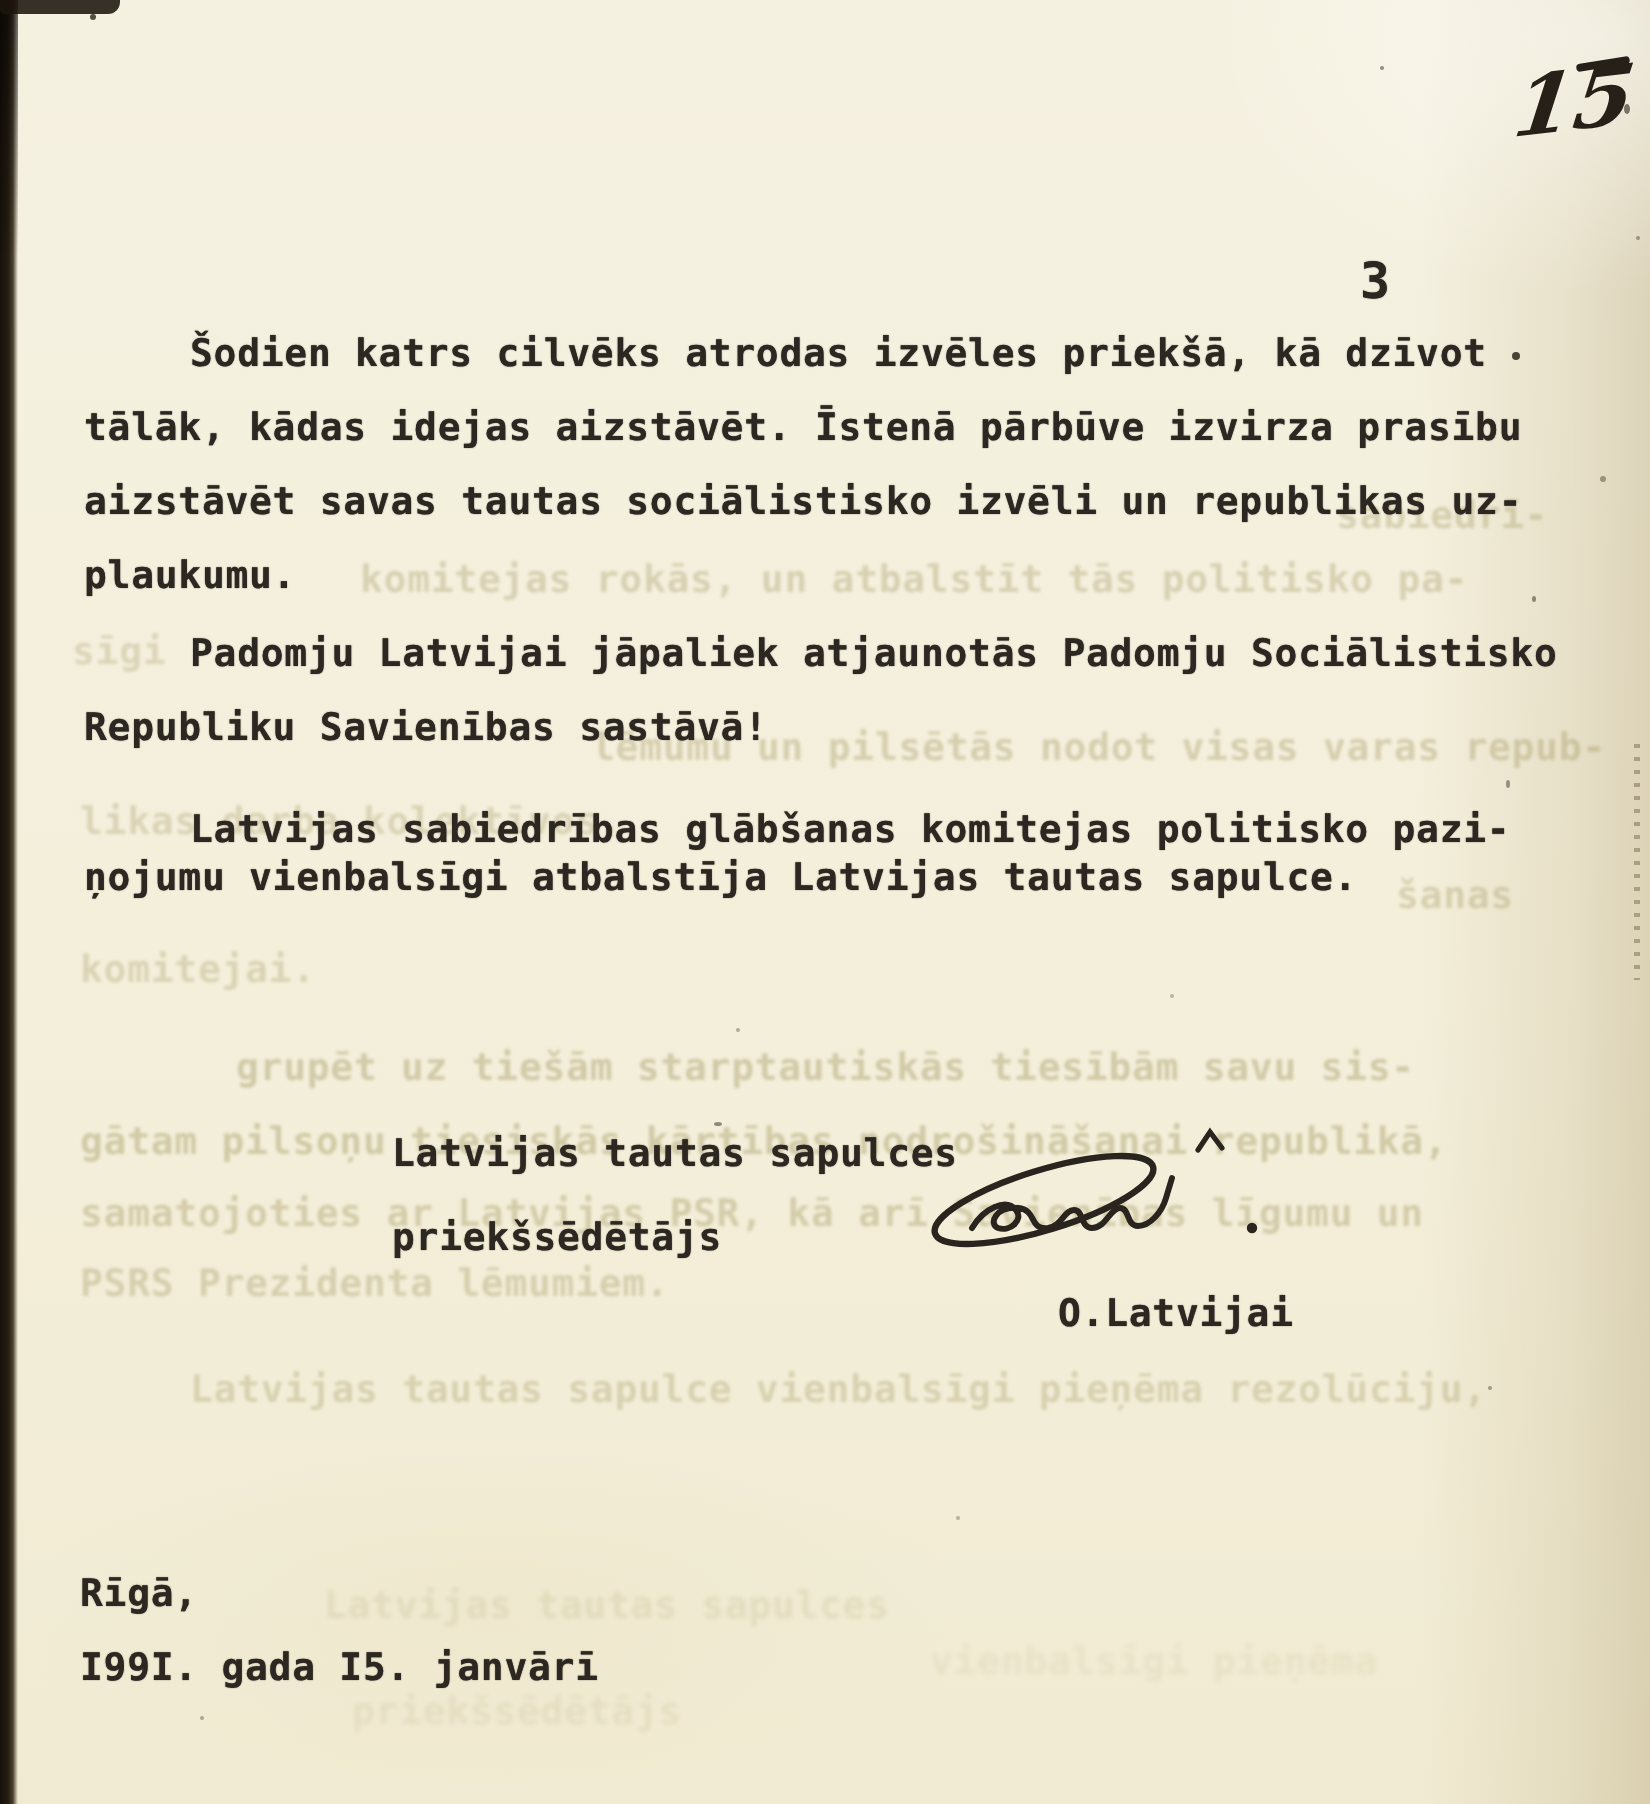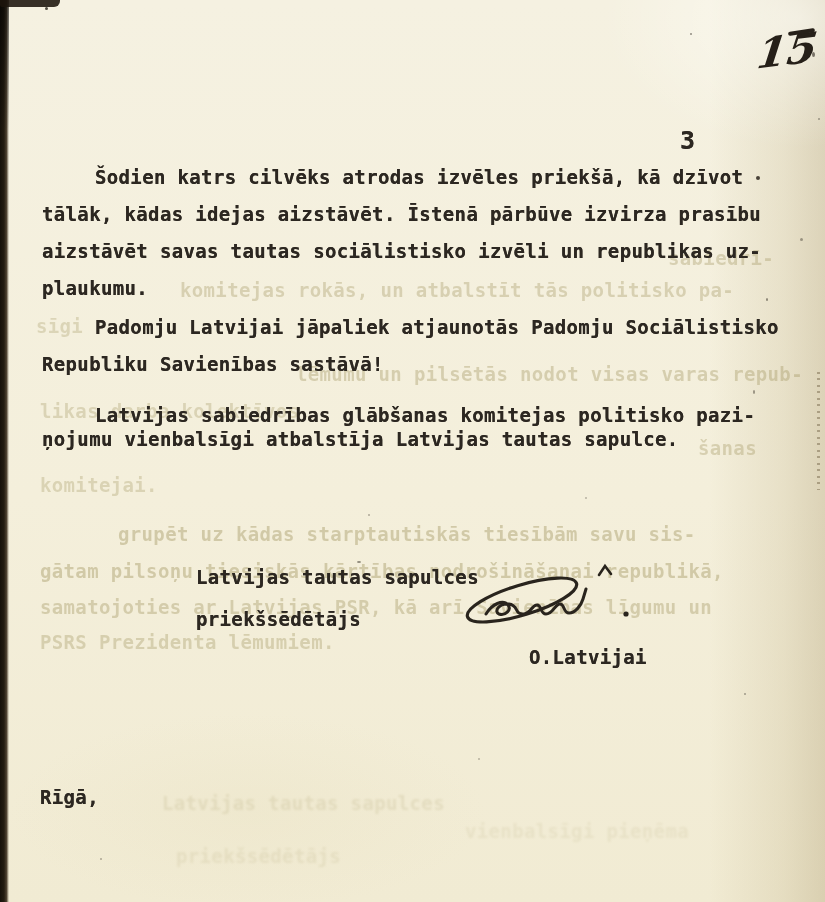--- a/index.html
+++ b/index.html
@@ -49,24 +49,25 @@
 
   <div class="tl" style="left:680px;top:126px;font-size:25px">3</div>
 
   <div class="ghost" style="left:668px;top:247px;opacity:.30">sabiedrī-</div>
   <div class="ghost" style="left:180px;top:279px;opacity:.30">komitejas rokās, un atbalstīt tās politisko pa-</div>
   <div class="ghost" style="left:36px;top:315px;opacity:.26">sīgi</div>
   <div class="ghost" style="left:296px;top:363px;opacity:.32">lēmumu un pilsētās nodot visas varas repub-</div>
   <div class="ghost" style="left:40px;top:400px;opacity:.27">likas darba kolektīvos,</div>
   <div class="ghost" style="left:698px;top:437px;opacity:.30">šanas</div>
   <div class="ghost" style="left:40px;top:474px;opacity:.27">komitejai.</div>
-  <div class="ghost" style="left:118px;top:523px;opacity:.36">grupēt uz kādas starptautiskās tiesībām savu sis-</div>
+  <div class="ghost" style="left:118px;top:523px;opacity:.36">grupēt uz tiešām starptautiskās tiesībām savu sis-</div>
   <div class="ghost" style="left:40px;top:560px;opacity:.36">gātam pilsoņu tiesiskās kārtības nodrošināšanai republikā,</div>
   <div class="ghost" style="left:40px;top:596px;opacity:.33">samatojoties ar Latvijas PSR, kā arī Savienības līgumu un</div>
   <div class="ghost" style="left:40px;top:631px;opacity:.30">PSRS Prezidenta lēmumiem.</div>
+  <div class="ghost" style="left:95px;top:684px;opacity:.28">Latvijas tautas sapulce vienbalsīgi pieņēma rezolūciju,</div>
   <div class="ghost" style="left:162px;top:792px;opacity:.15;filter:blur(1px)">Latvijas tautas sapulces</div>
   <div class="ghost" style="left:176px;top:845px;opacity:.12;filter:blur(1px)">priekšsēdētājs</div>
   <div class="ghost" style="left:465px;top:820px;opacity:.10;filter:blur(1.2px)">vienbalsīgi pieņēma</div>
 
   <div class="tl" style="left:95px;top:166px">Šodien katrs cilvēks atrodas izvēles priekšā, kā dzīvot</div>
   <div class="tl" style="left:42px;top:240px">aizstāvēt savas tautas sociālistisko izvēli un republikas uz-</div>
   <div class="tl" style="left:42px;top:203px">tālāk, kādas idejas aizstāvēt. Īstenā pārbūve izvirza prasību</div>
   <div class="tl" style="left:42px;top:277px">plaukumu.</div>
   <div class="tl" style="left:95px;top:316px">Padomju Latvijai jāpaliek atjaunotās Padomju Sociālistisko</div>
   <div class="tl" style="left:42px;top:353px">Republiku Savienības sastāvā!</div>
@@ -83,20 +84,21 @@
                c 10 1 5 11 15 10 c 7 -1 8 -9 13 -9 c 5 0 3 9 9 9 c 7 0 9 -10 14 -10
                c 5 0 3 9 9 9 c 6 0 12 -7 14 -14 l 3 -10" fill="none" stroke="#29241d" stroke-width="3" stroke-linecap="round"></path>
       <path d="M 139 13 l 6 -9 l 6 8" fill="none" stroke="#29241d" stroke-width="2.6" stroke-linecap="round"></path>
       <circle cx="166" cy="52" r="2.6" fill="#29241d"></circle>
     </svg>
   </div>
 
   <div class="tl" style="left:529px;top:646px">O.Latvijai</div>
 
   <div class="tl" style="left:40px;top:786px">Rīgā,</div>
+  <div class="tl" style="left:40px;top:823px">I99I. gada I5. janvārī</div>
 
   <i class="sp" style="left:45px;top:7px;width:3px;height:3px;opacity:.8"></i>
   <i class="sp" style="left:756px;top:176px;width:4px;height:4px;opacity:.85"></i>
   <i class="sp" style="left:812px;top:52px;width:3px;height:5px;opacity:.6"></i>
   <i class="sp" style="left:690px;top:33px;width:2px;height:2px;opacity:.5"></i>
   <i class="sp" style="left:800px;top:238px;width:3px;height:3px;opacity:.4"></i>
   <i class="sp" style="left:766px;top:298px;width:2px;height:3px;opacity:.5"></i>
   <i class="sp" style="left:753px;top:390px;width:2px;height:4px;opacity:.45"></i>
   <i class="sp" style="left:357px;top:561px;width:4px;height:2px;opacity:.5"></i>
   <i class="sp" style="left:744px;top:693px;width:2px;height:2px;opacity:.4"></i>

